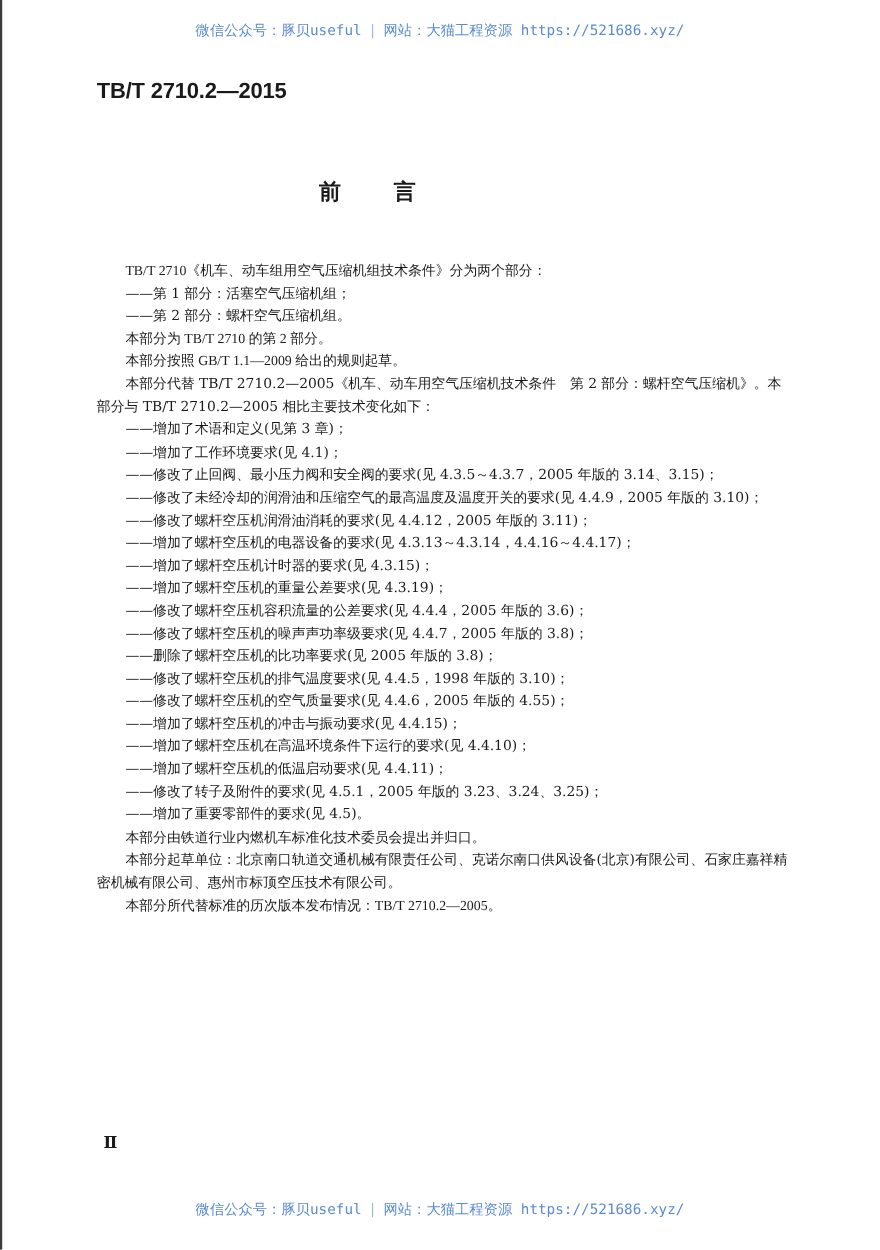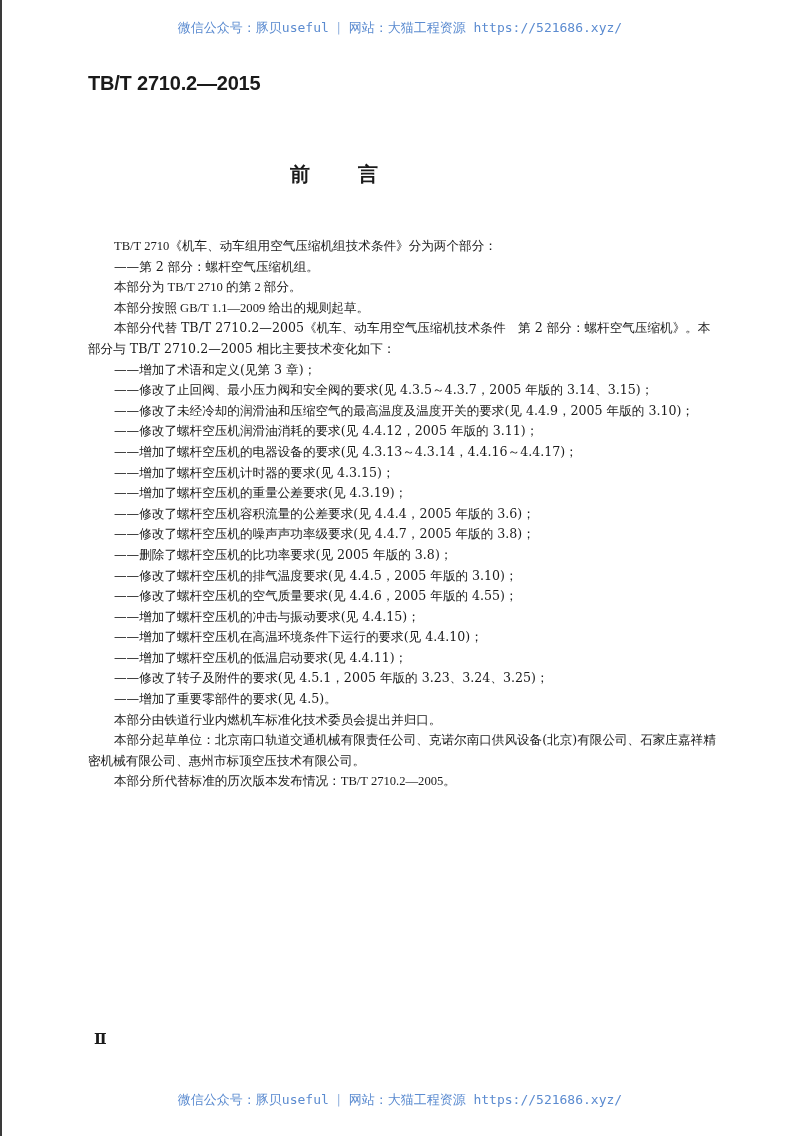--- a/index.html
+++ b/index.html
@@ -49,35 +49,37 @@
 </div>
 
 <div class="doc-code">TB/T 2710.2—2015</div>
 
 <div class="title">
   <span>前</span><span class="gap"></span><span>言</span>
 </div>
 
 <div class="body-text">
   <p class="p">TB/T 2710《机车、动车组用空气压缩机组技术条件》分为两个部分：</p>
+  <p class="dash">——第 1 部分：活塞空气压缩机组；</p>
   <p class="dash">——第 2 部分：螺杆空气压缩机组。</p>
   <p class="p">本部分为 TB/T 2710 的第 2 部分。</p>
   <p class="p">本部分按照 GB/T 1.1—2009 给出的规则起草。</p>
   <p class="flow">本部分代替 TB/T 2710.2—2005《机车、动车用空气压缩机技术条件　第 2 部分：螺杆空气压缩机》。本部分与 TB/T 2710.2—2005 相比主要技术变化如下：</p>
   <p class="dash-wrap">——增加了术语和定义(见第 3 章)；</p>
+  <p class="dash-wrap">——增加了工作环境要求(见 4.1)；</p>
   <p class="dash-wrap">——修改了止回阀、最小压力阀和安全阀的要求(见 4.3.5～4.3.7，2005 年版的 3.14、3.15)；</p>
   <p class="dash-wrap">——修改了未经冷却的润滑油和压缩空气的最高温度及温度开关的要求(见 4.4.9，2005 年版的 3.10)；</p>
   <p class="dash-wrap">——修改了螺杆空压机润滑油消耗的要求(见 4.4.12，2005 年版的 3.11)；</p>
   <p class="dash-wrap">——增加了螺杆空压机的电器设备的要求(见 4.3.13～4.3.14，4.4.16～4.4.17)；</p>
   <p class="dash-wrap">——增加了螺杆空压机计时器的要求(见 4.3.15)；</p>
   <p class="dash-wrap">——增加了螺杆空压机的重量公差要求(见 4.3.19)；</p>
   <p class="dash-wrap">——修改了螺杆空压机容积流量的公差要求(见 4.4.4，2005 年版的 3.6)；</p>
   <p class="dash-wrap">——修改了螺杆空压机的噪声声功率级要求(见 4.4.7，2005 年版的 3.8)；</p>
   <p class="dash-wrap">——删除了螺杆空压机的比功率要求(见 2005 年版的 3.8)；</p>
-  <p class="dash-wrap">——修改了螺杆空压机的排气温度要求(见 4.4.5，2005 年版的 3.10)；</p>
+  <p class="dash-wrap">——修改了螺杆空压机的排气温度要求(见 4.4.5，1998 年版的 3.10)；</p>
   <p class="dash-wrap">——修改了螺杆空压机的空气质量要求(见 4.4.6，2005 年版的 4.55)；</p>
   <p class="dash-wrap">——增加了螺杆空压机的冲击与振动要求(见 4.4.15)；</p>
   <p class="dash-wrap">——增加了螺杆空压机在高温环境条件下运行的要求(见 4.4.10)；</p>
   <p class="dash-wrap">——增加了螺杆空压机的低温启动要求(见 4.4.11)；</p>
   <p class="dash-wrap">——修改了转子及附件的要求(见 4.5.1，2005 年版的 3.23、3.24、3.25)；</p>
   <p class="dash-wrap">——增加了重要零部件的要求(见 4.5)。</p>
   <p class="p">本部分由铁道行业内燃机车标准化技术委员会提出并归口。</p>
   <p class="flow">本部分起草单位：北京南口轨道交通机械有限责任公司、克诺尔南口供风设备(北京)有限公司、石家庄嘉祥精密机械有限公司、惠州市标顶空压技术有限公司。</p>
   <p class="p">本部分所代替标准的历次版本发布情况：TB/T 2710.2—2005。</p>
 </div>

